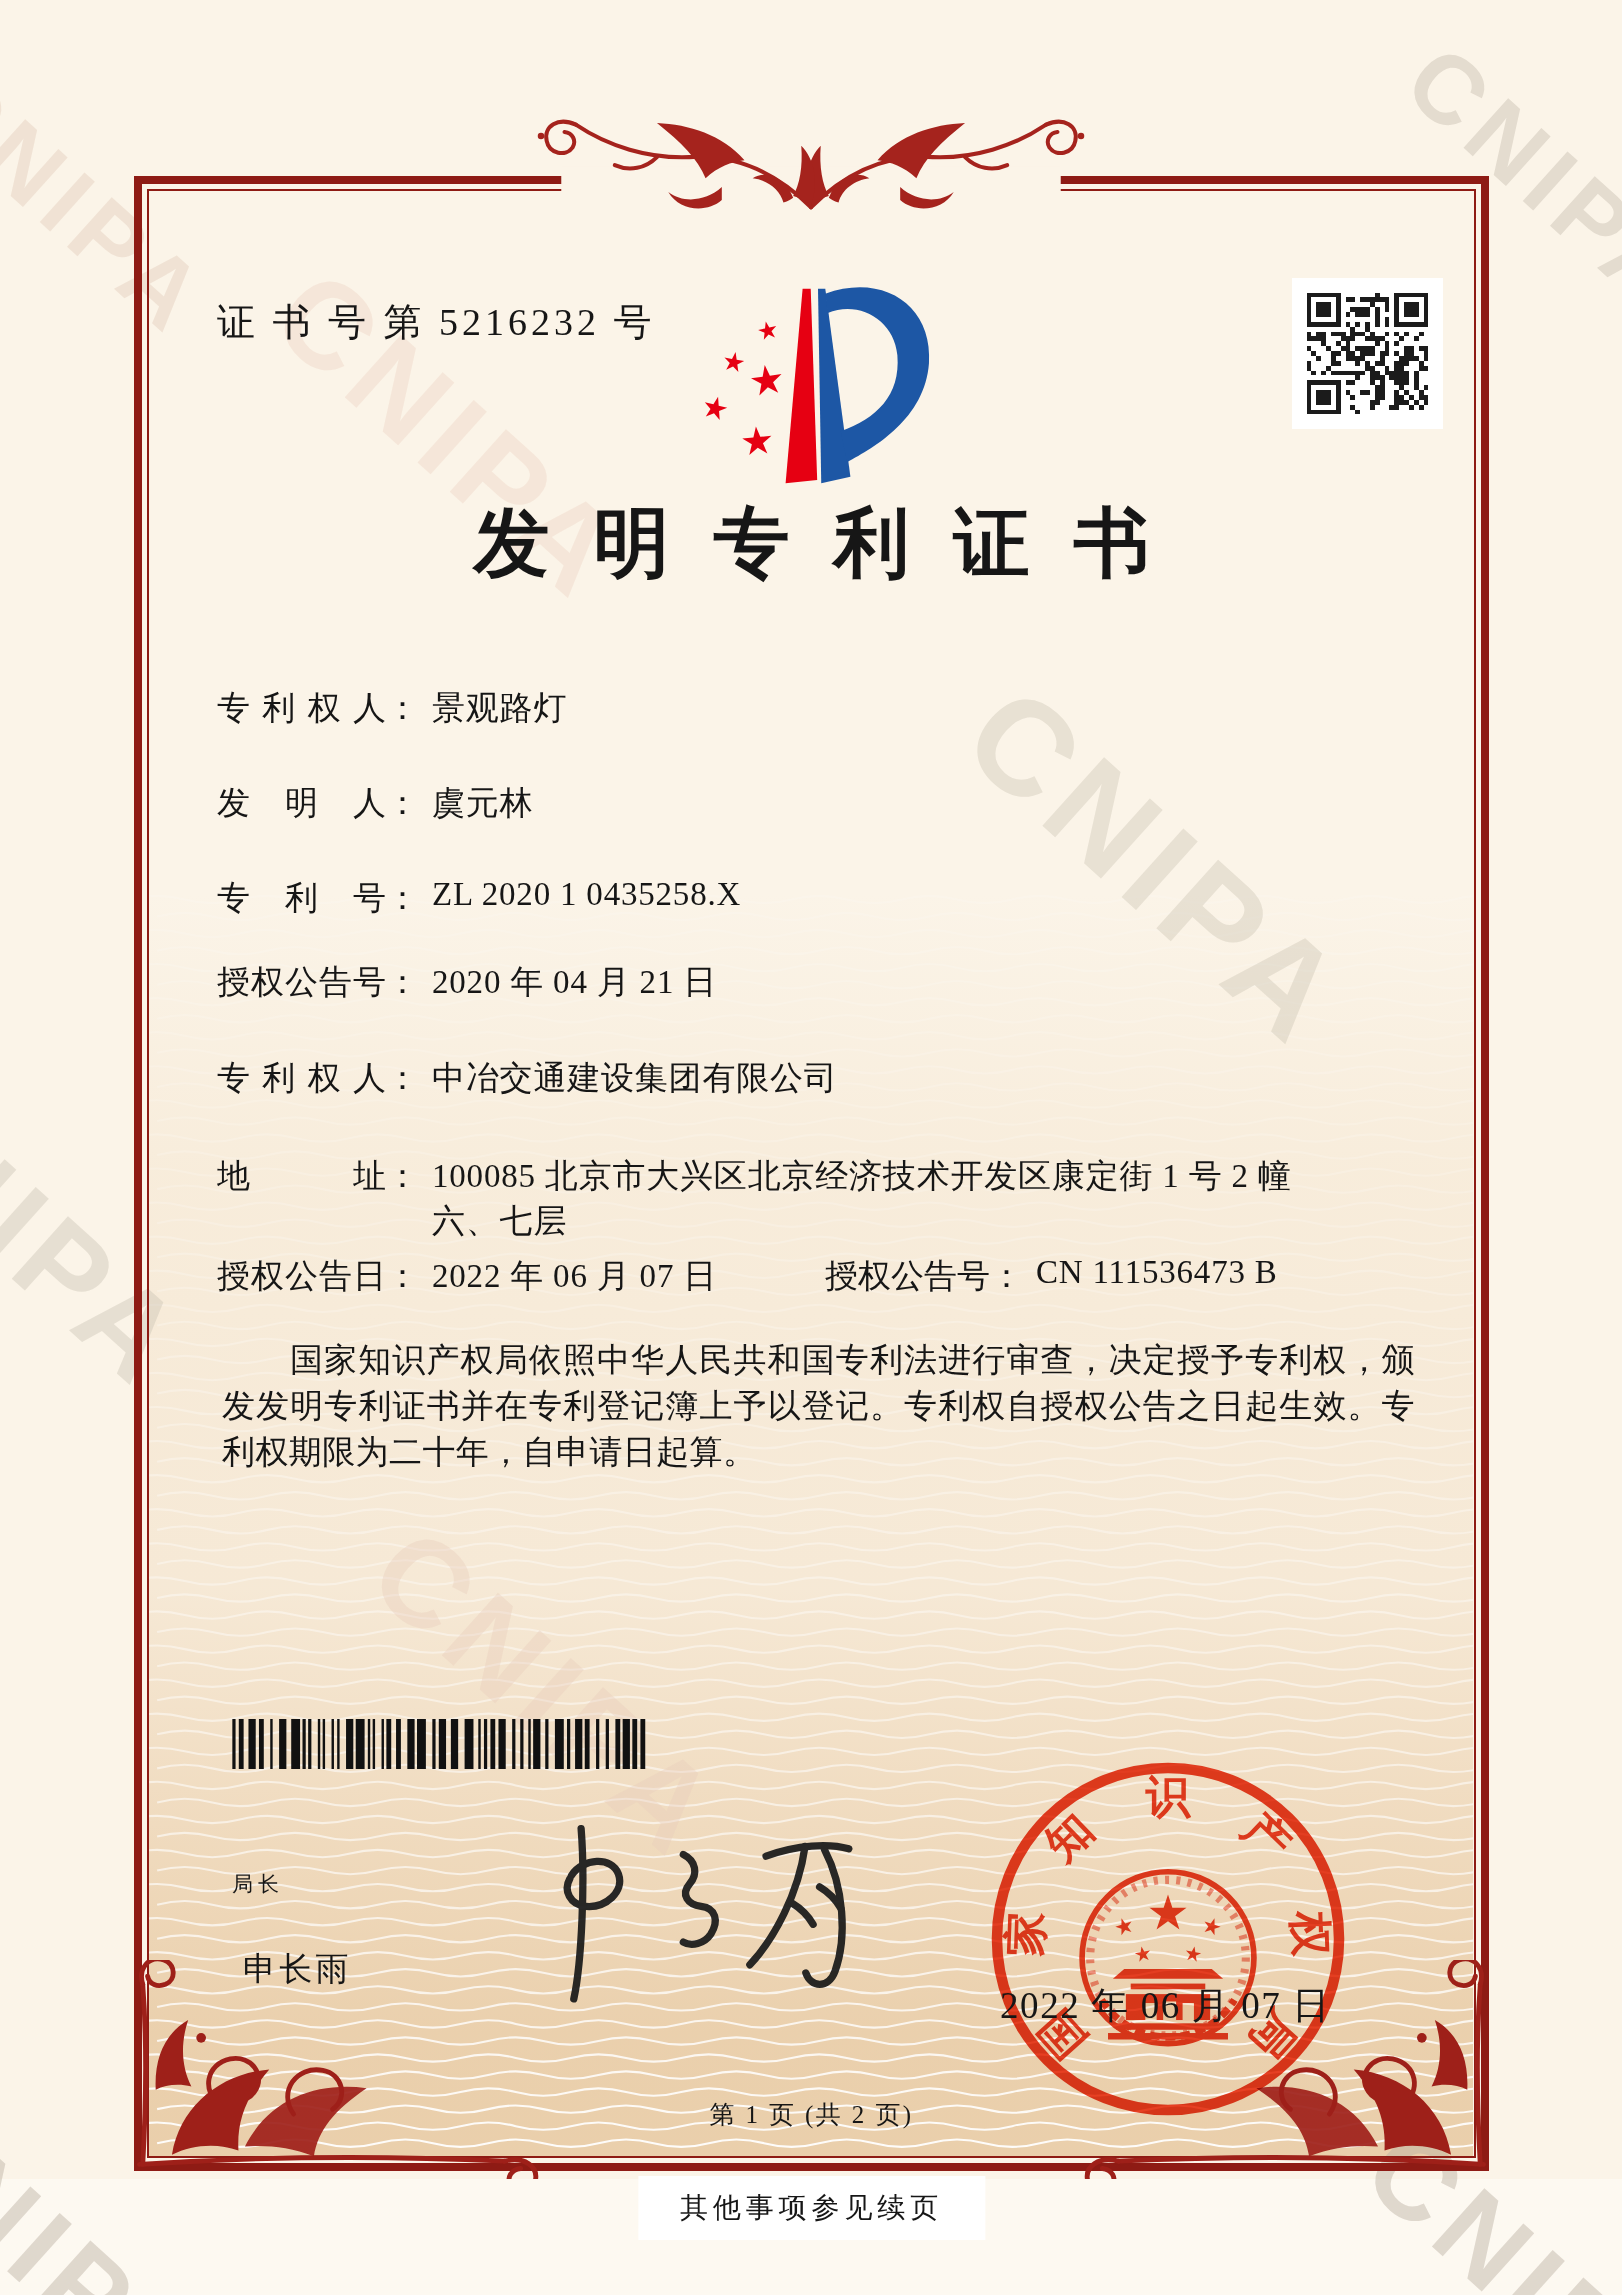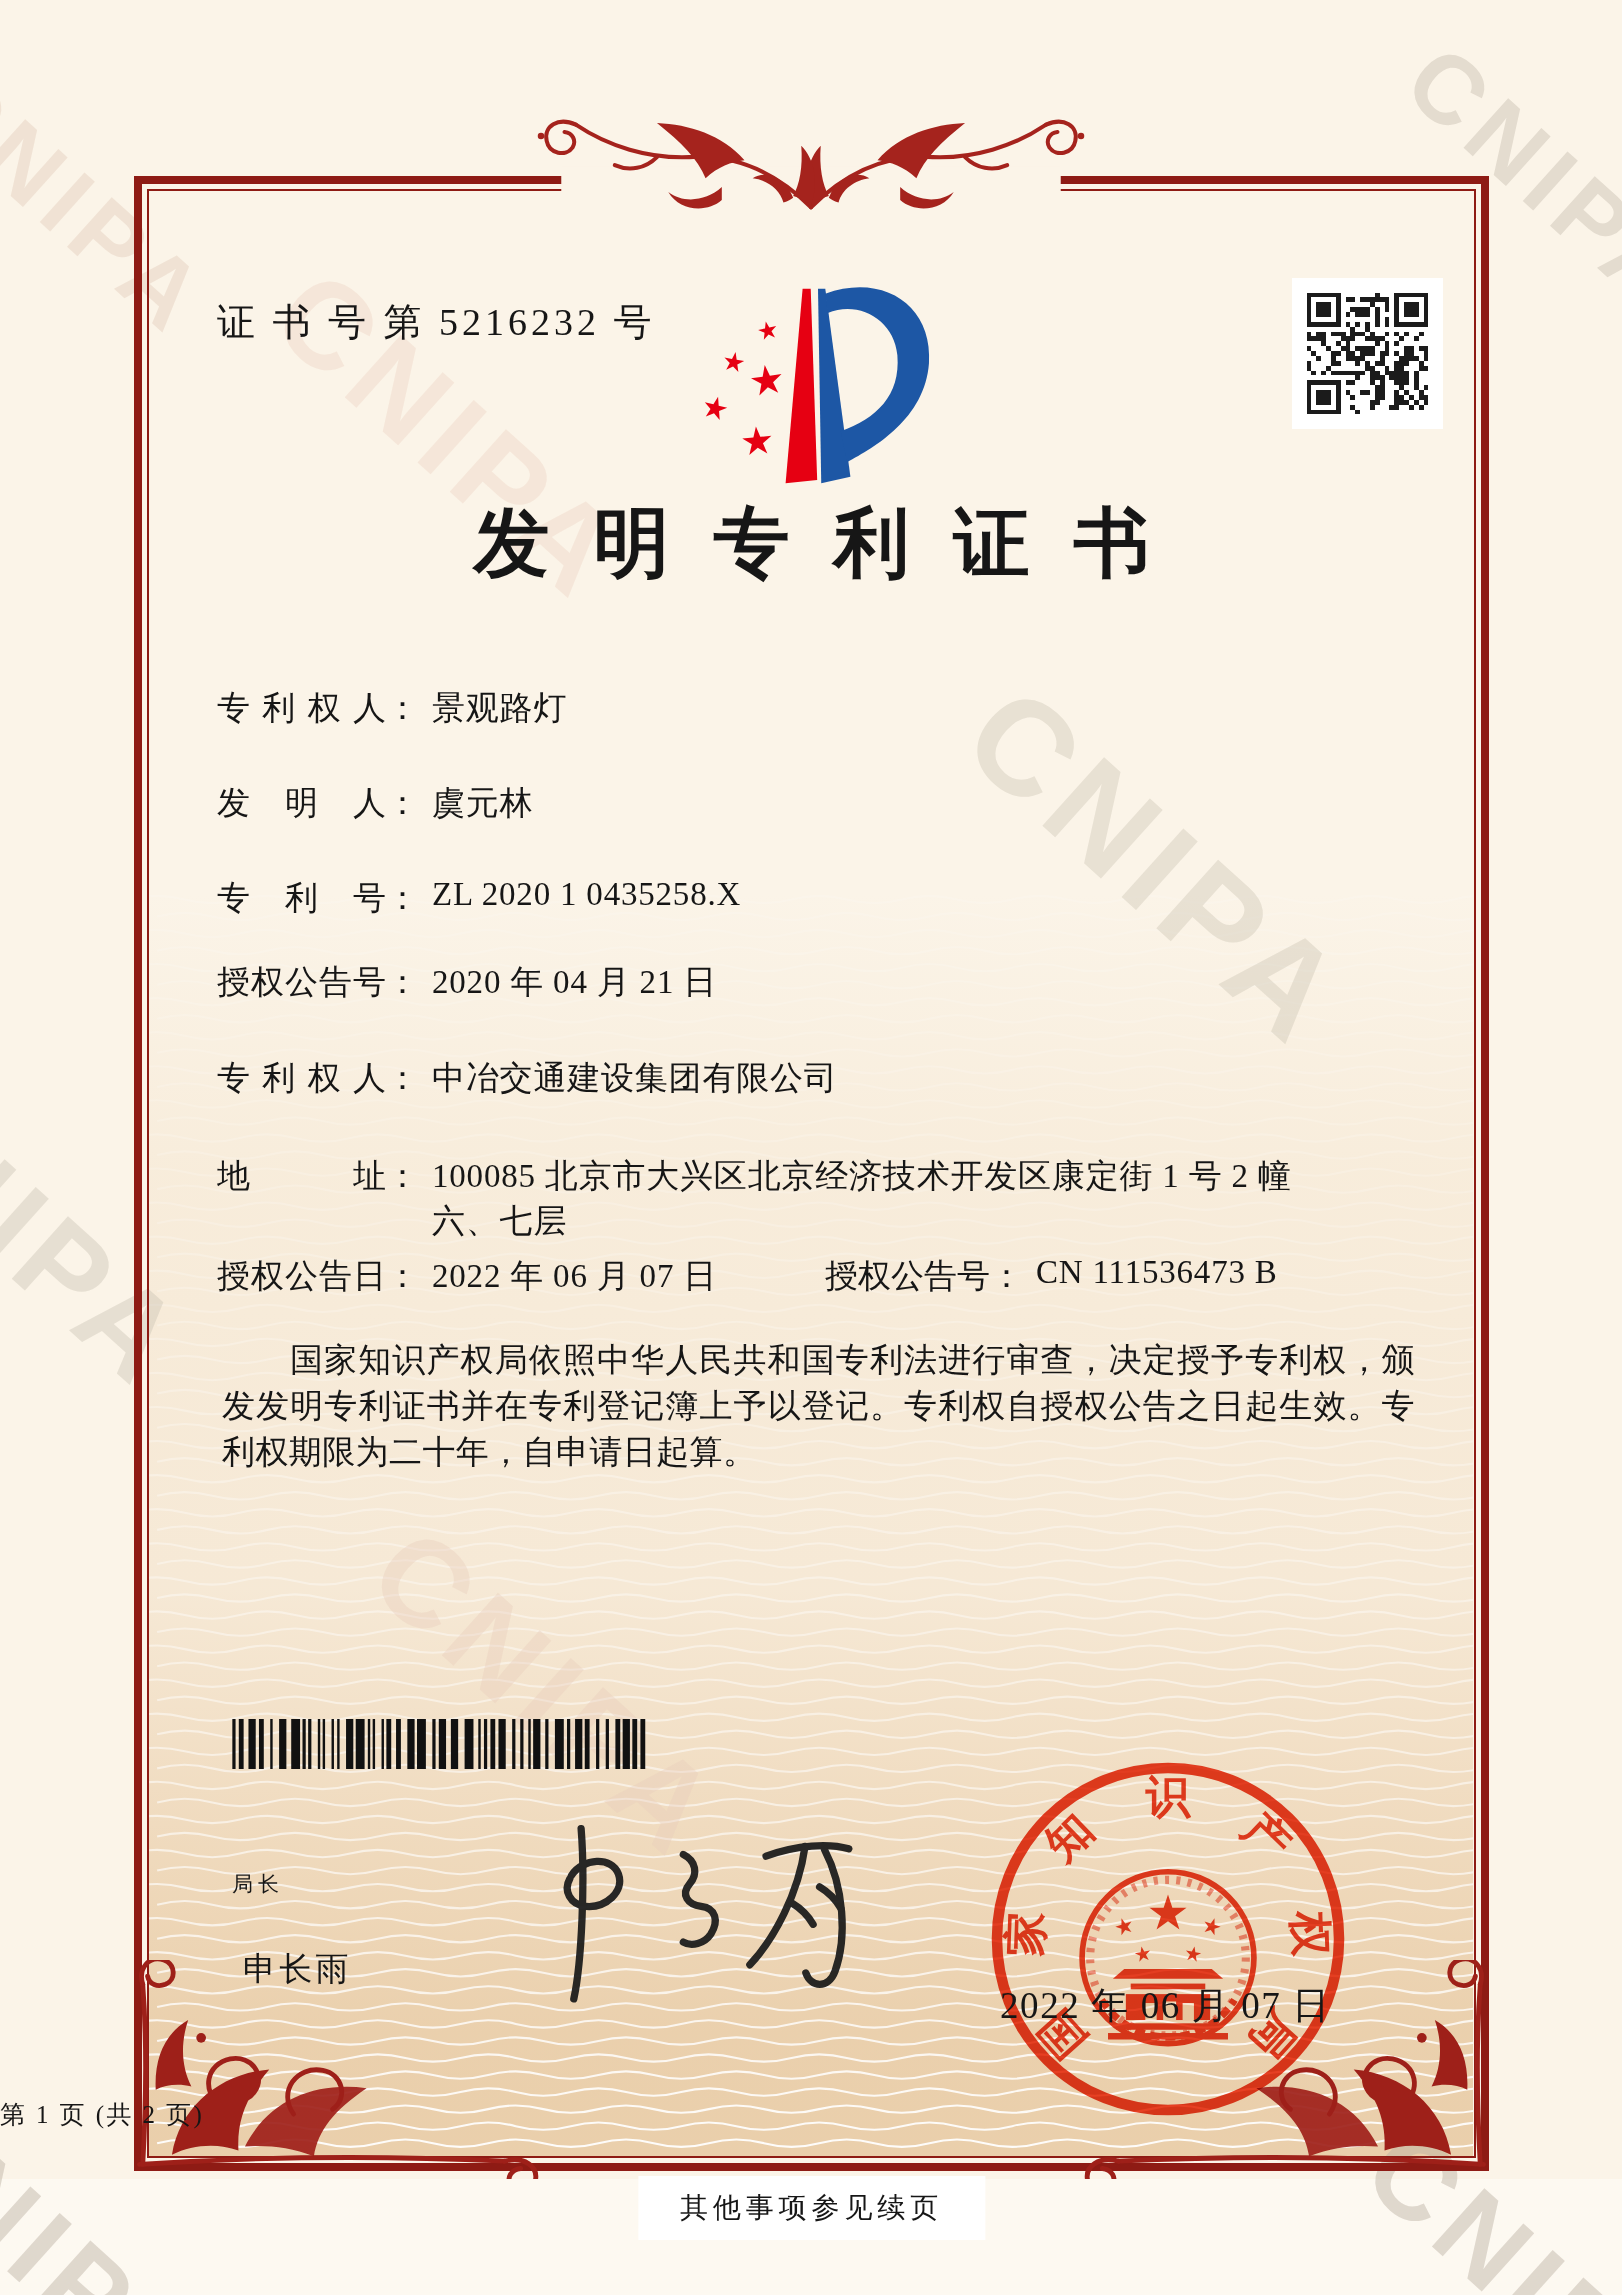--- a/index.html
+++ b/index.html
@@ -47,21 +47,21 @@
   .val.multiline{white-space:pre-line;width:957px;line-height:45px}
   .grant2{position:absolute;left:608px;top:0;white-space:nowrap}
   
   .paras{left:217px;top:1332px;width:1203px;font-size:33px;line-height:46px;
     text-align:justify;z-index:5}
   .paras p{margin:5px;text-indent:68px;letter-spacing:0.4px}
   
   .signer-role{left:232px;top:1870px;font-size:21px;letter-spacing:4.9px;z-index:5}
   .signer-name{left:243px;top:1947px;font-size:33px;letter-spacing:3.2px;z-index:5}
   .seal-date{left:1000px;top:1981px;font-size:37px;letter-spacing:1.6px;z-index:7;white-space:nowrap}
-  .pageinfo{left:0;right:0;top:2098px;text-align:left;font-size:25px;letter-spacing:2.4px;z-index:5}
+  .pageinfo{left:0;right:0;top:2098px;text-align:center;font-size:25px;letter-spacing:2.4px;z-index:5}
   .note-box{left:50%;top:2176px;transform:translateX(-50%);background:#ffffff;
     padding:13px 42px;z-index:5}
   .note-box span{font-size:28px;letter-spacing:4.9px;font-weight:normal}
   svg{display:block}
   #sealtext text{font-family:"Liberation Serif","DejaVu Serif",serif;font-weight:bold;
     font-size:55px;fill:#e8391b}
 </style>
 </head>
 <body>
 

